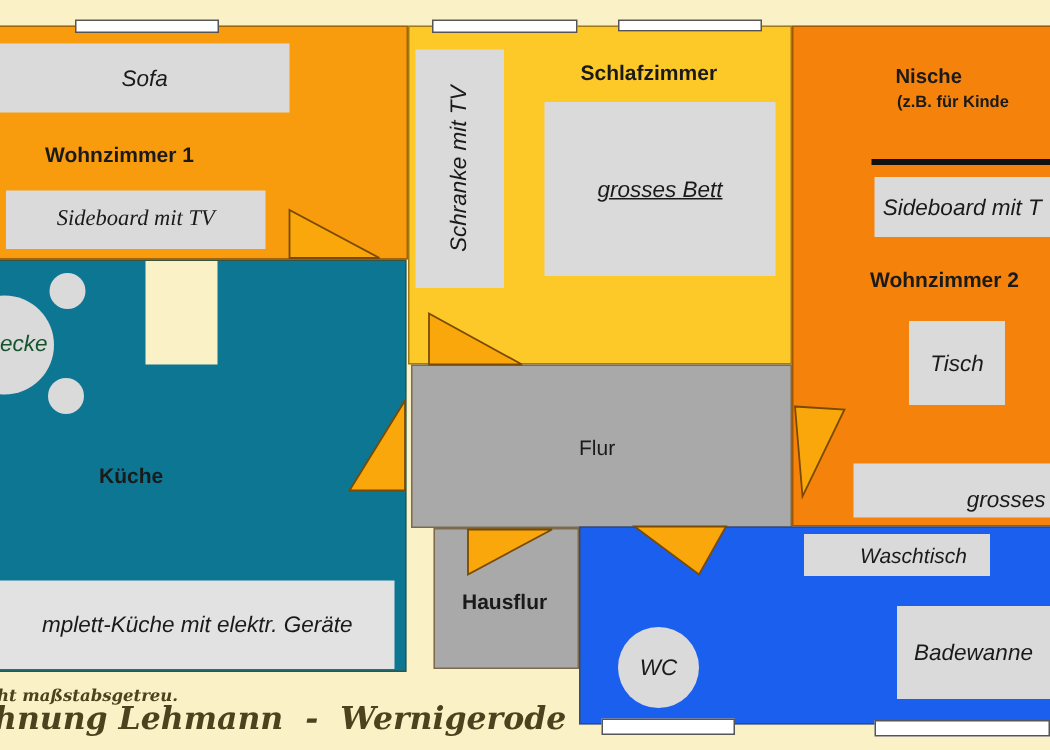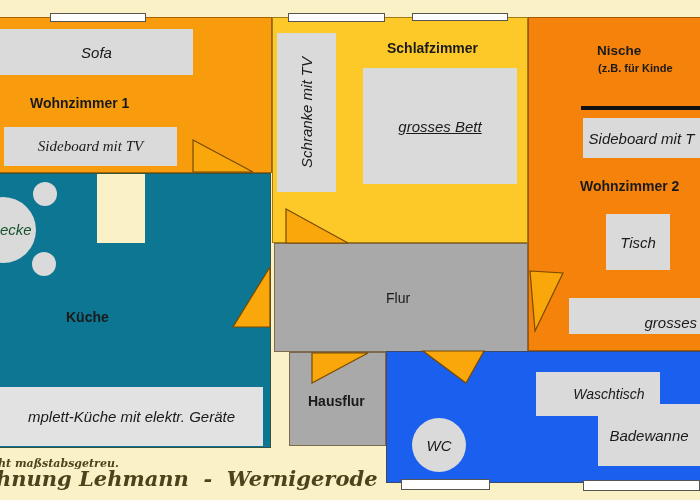--- a/index.html
+++ b/index.html
@@ -56,33 +56,33 @@
     <span>grosses Bett</span>
   </div>
 
   <div class="wallline" style="left:581px;top:106px;width:119px;height:4px;"></div>
   <div class="furn" style="left:583px;top:118px;width:117px;height:40px;">
     <span>Sideboard mit T</span>
   </div>
   <div class="furn" style="left:606px;top:214px;width:64px;height:56px;">
     <span>Tisch</span>
   </div>
-  <div class="furn" style="left:569px;top:298px;width:131px;height:36px;justify-content:flex-end;padding-right:3px;align-items:flex-end;padding-bottom:3px;">
+  <div class="furn" style="left:569px;top:309px;width:131px;height:36px;justify-content:flex-end;padding-right:3px;align-items:flex-end;padding-bottom:3px;">
     <span>grosses</span>
   </div>
 
   <div class="furn circ" style="left:-30px;top:197px;width:66px;height:66px;"></div>
   <div style="position:absolute;left:0;top:221px;width:34px;text-align:left;font-style:italic;font-size:15px;color:#14532d;">ecke</div>
   <div class="furn circ" style="left:33px;top:182px;width:24px;height:24px;"></div>
   <div class="furn circ" style="left:32px;top:252px;width:24px;height:24px;"></div>
   <div class="furn" style="left:0;top:387px;width:263px;height:59px;background:#E2E2E2;">
     <span>mplett-Küche mit elektr. Geräte</span>
   </div>
 
-  <div class="furn" style="left:536px;top:372px;width:124px;height:44px;font-size:14px;padding-left:22px;">
+  <div class="furn" style="left:536px;top:356px;width:124px;height:28px;font-size:14px;padding-left:22px;">
     <span>Waschtisch</span>
   </div>
   <div class="furn" style="left:598px;top:404px;width:102px;height:62px;">
     <span>Badewanne</span>
   </div>
   <div class="furn circ" style="left:412px;top:418px;width:54px;height:54px;">
     <span>WC</span>
   </div>
 
   <svg id="doors" viewBox="0 0 700 500">

